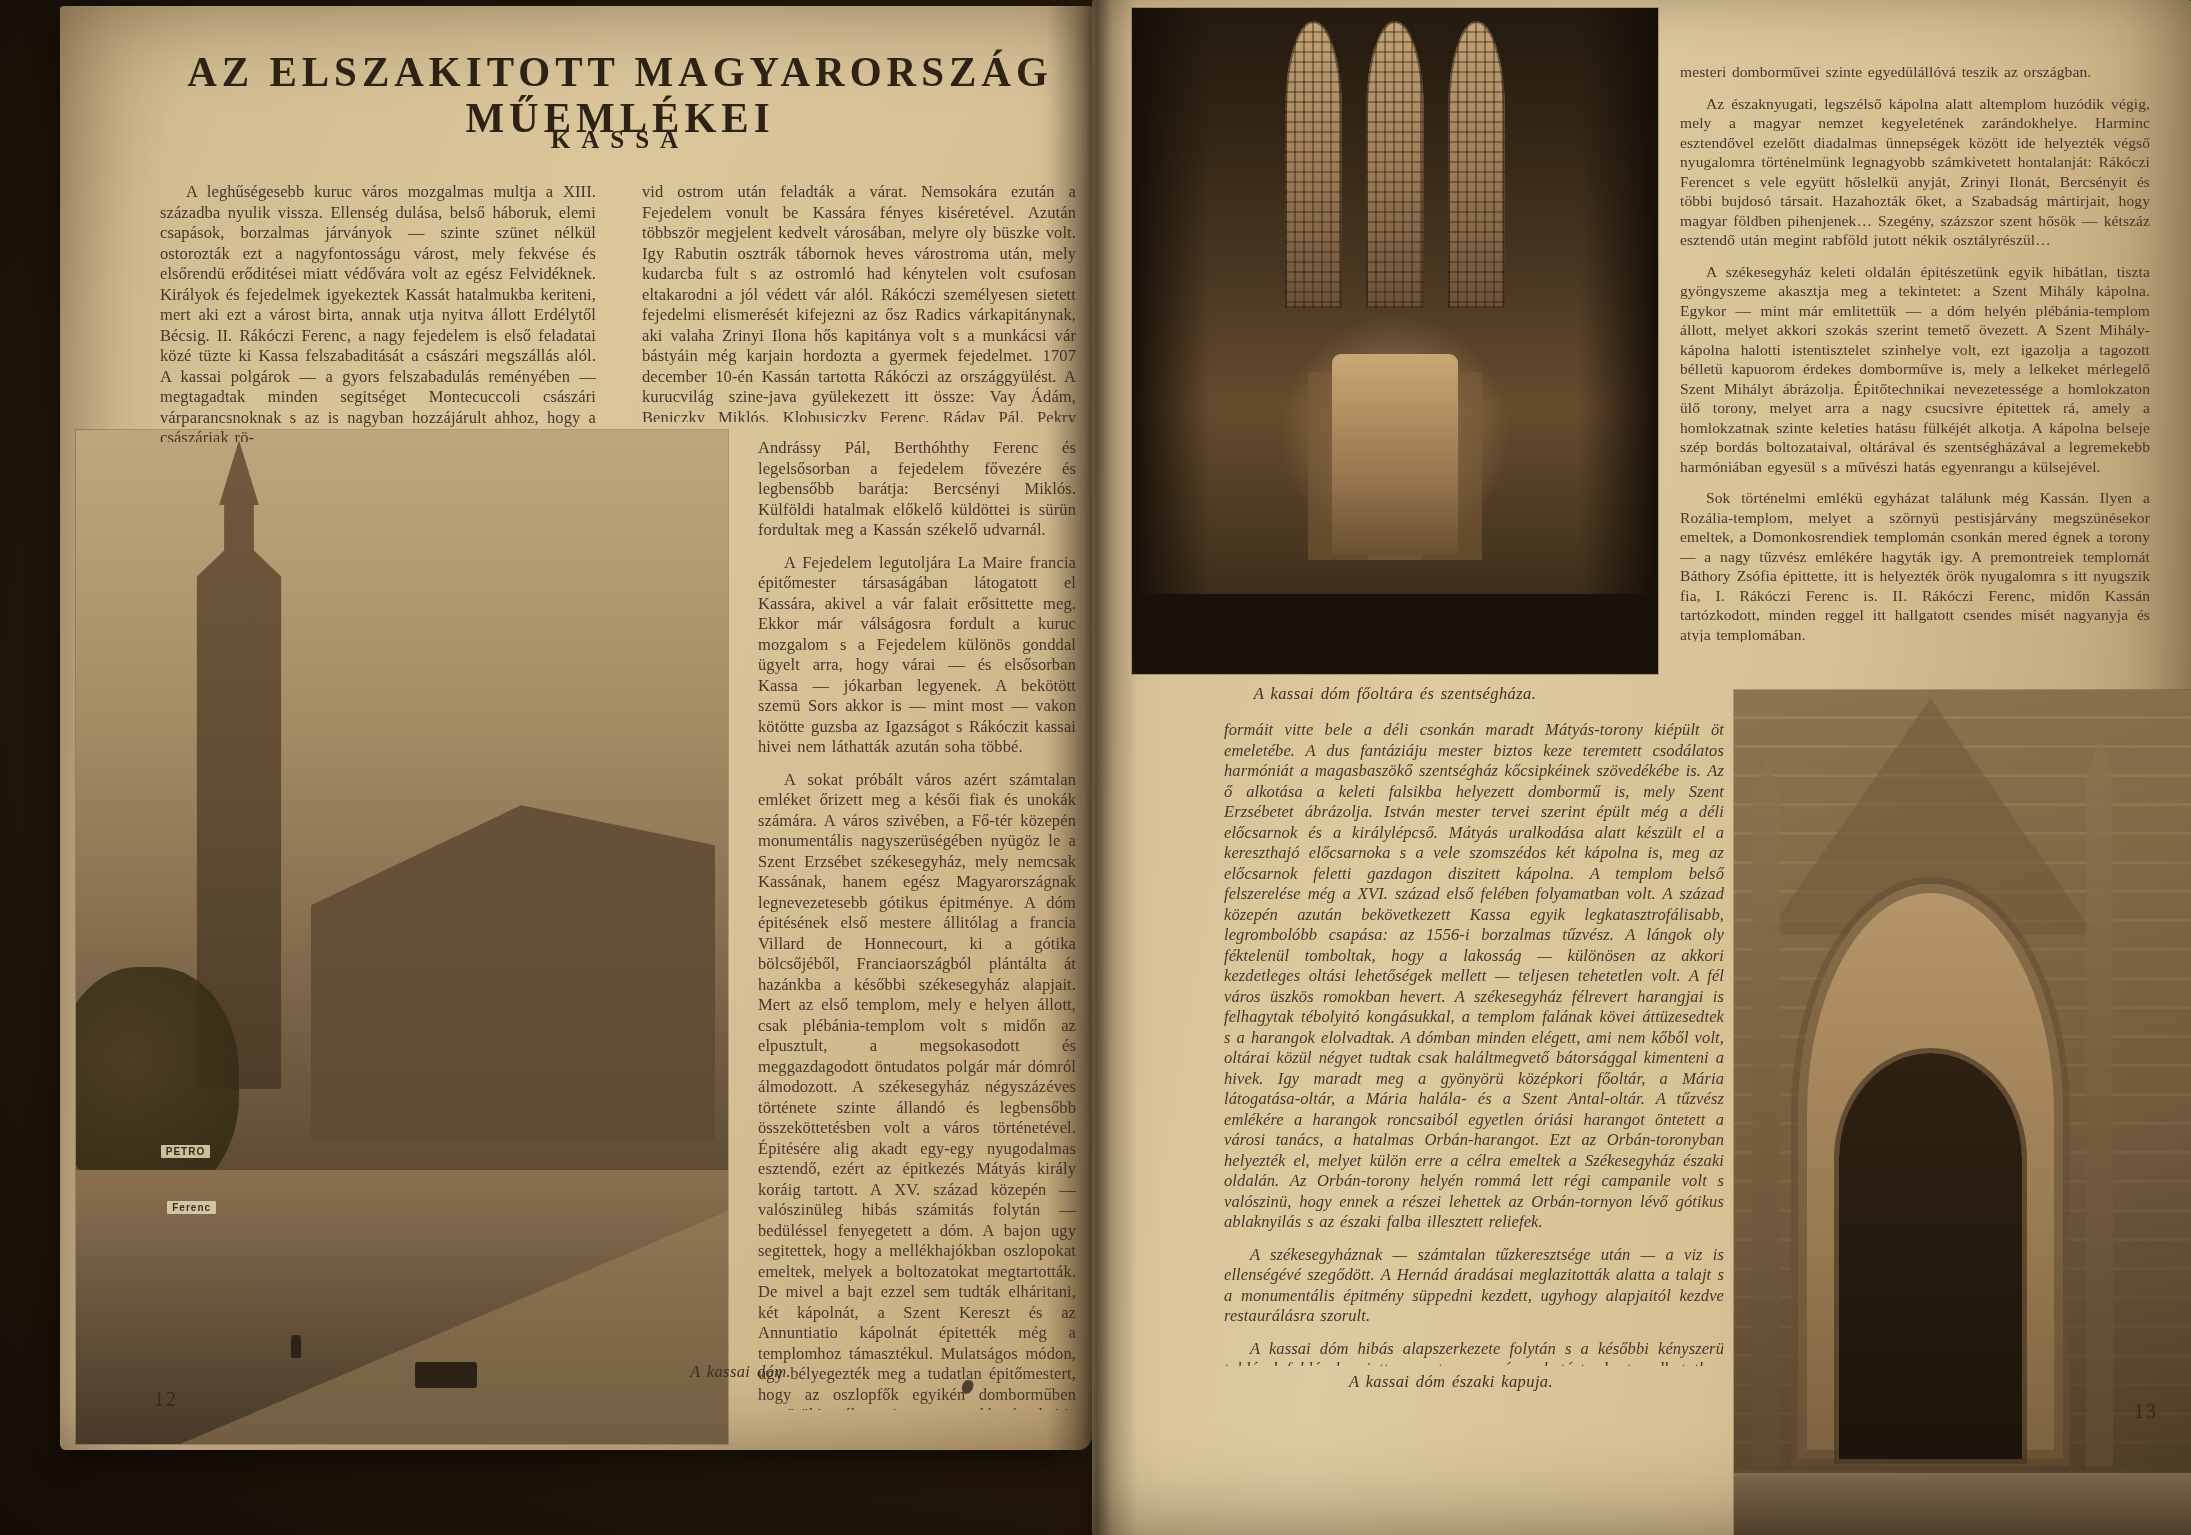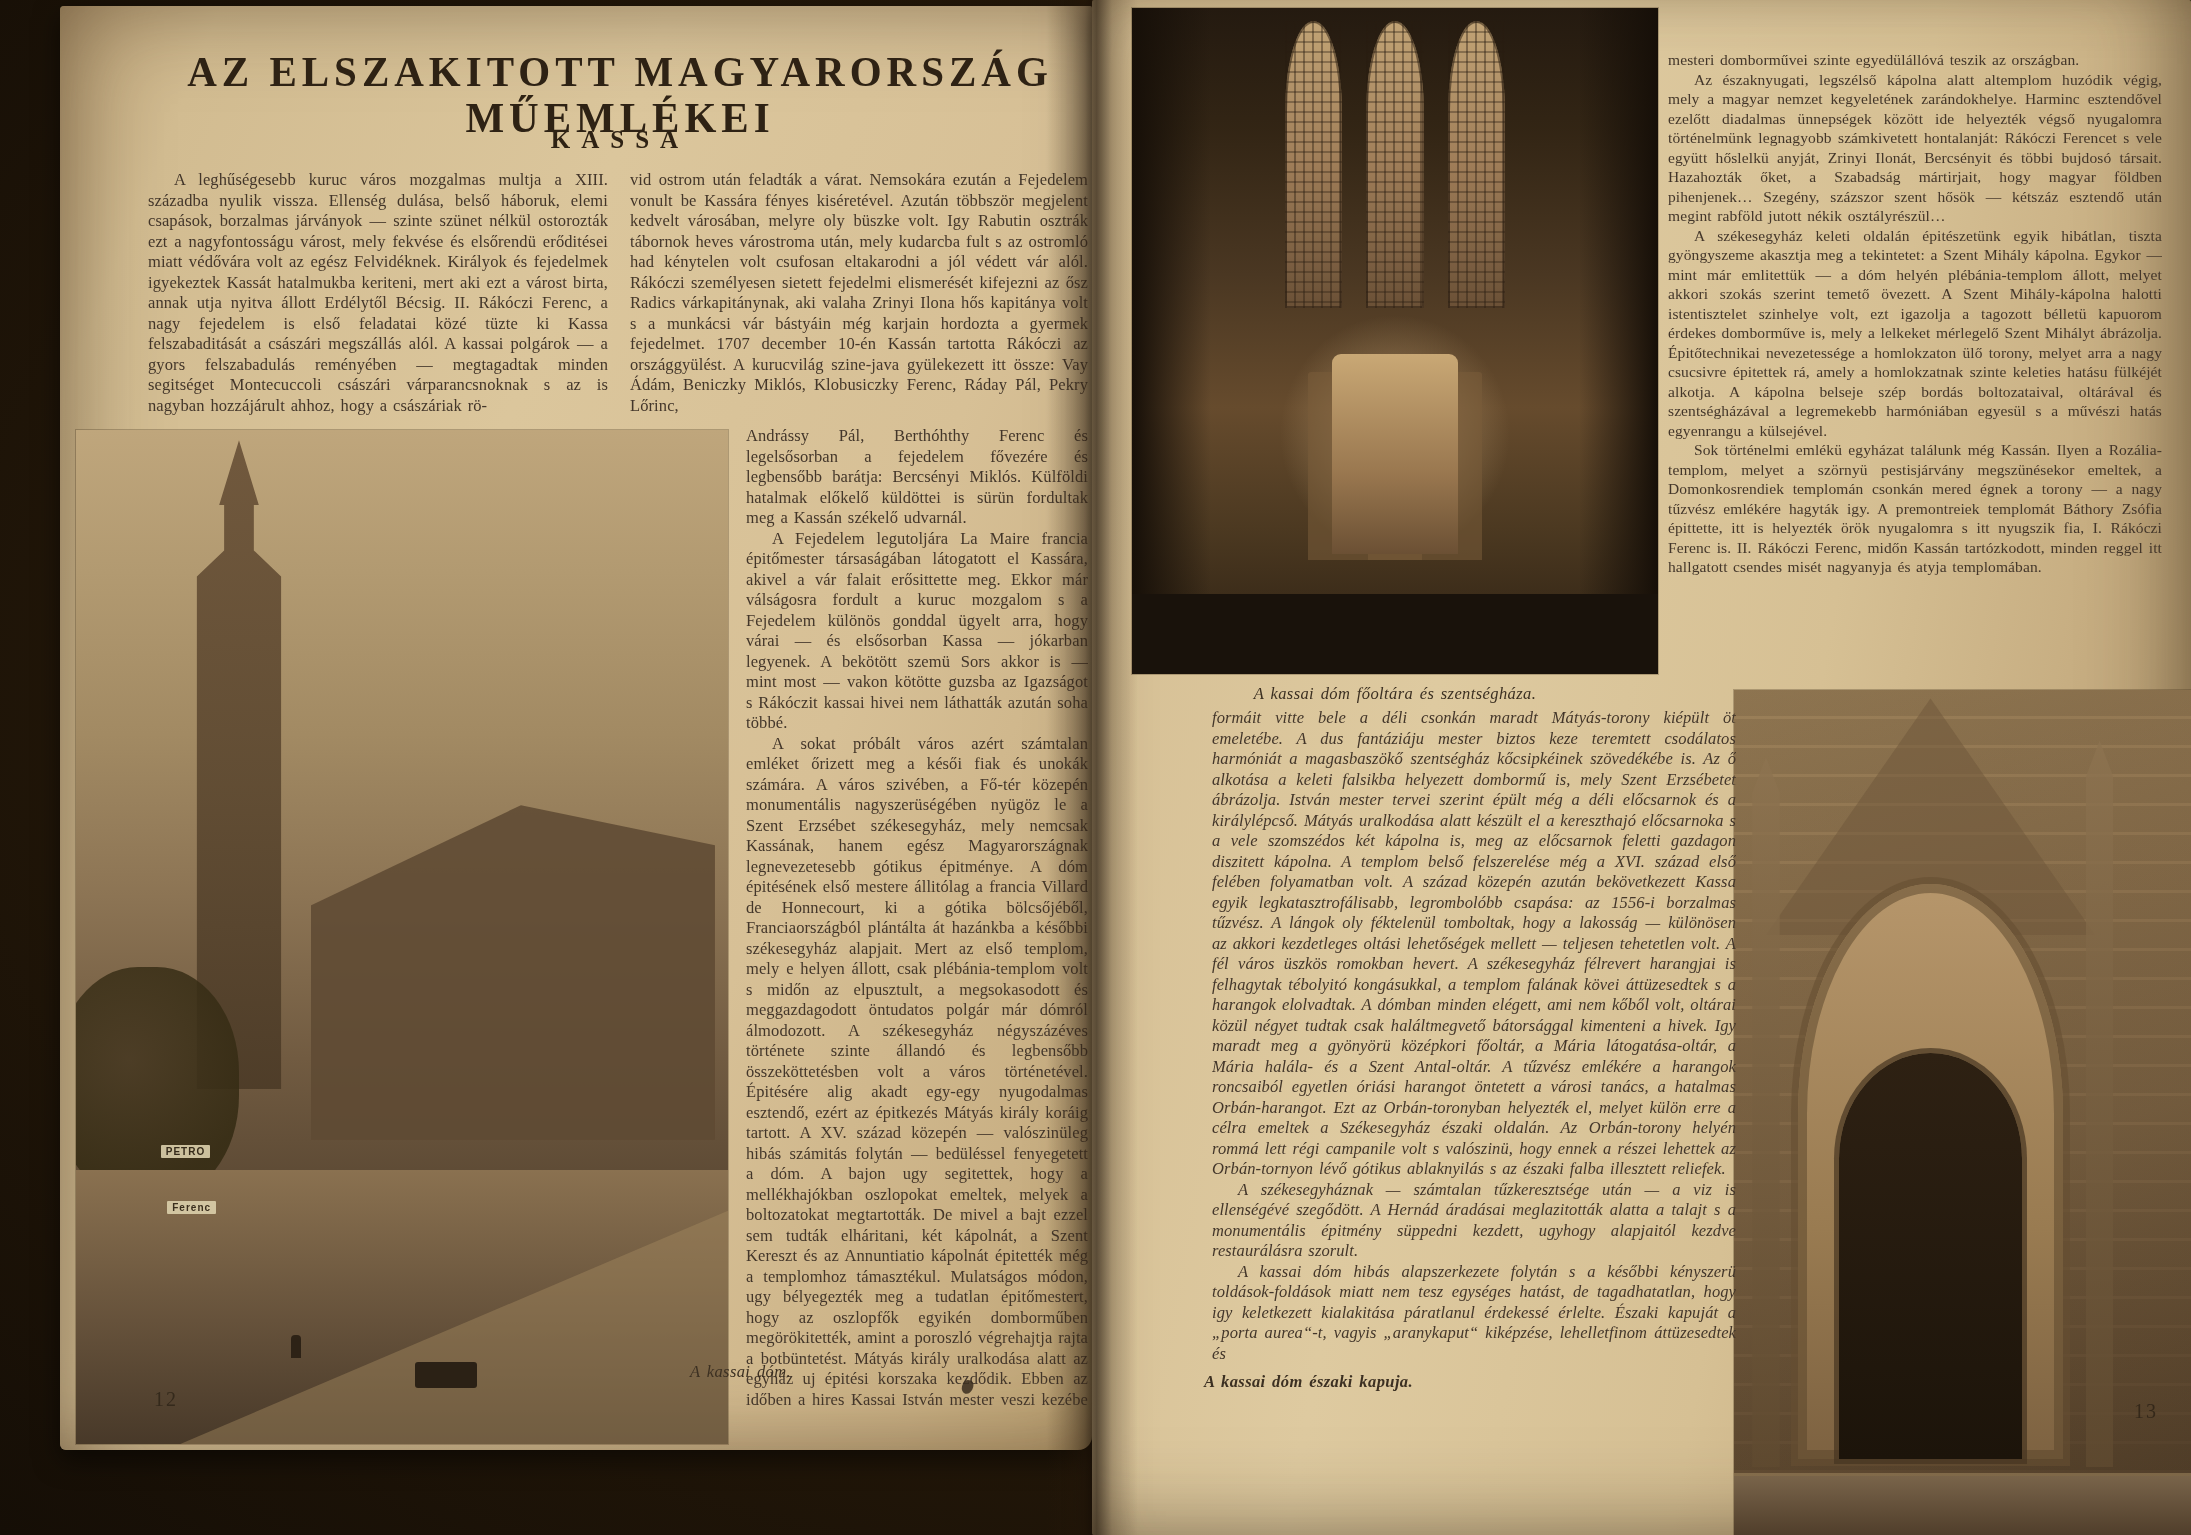--- a/index.html
+++ b/index.html
@@ -15,32 +15,32 @@
     background:linear-gradient(100deg,#d4bd92 0%,#decaa0 34%,#d6c094 62%,#c2a87c 86%,#a98e64 100%);
     box-shadow:inset 30px 20px 70px -40px rgba(64,44,22,.45), inset -40px -30px 90px -30px rgba(50,34,16,.55), 0 10px 26px rgba(0,0,0,.5);}
   .gutter{position:absolute;left:1046px;top:0;width:92px;height:1535px;pointer-events:none;z-index:5;
     background:linear-gradient(90deg,rgba(38,24,10,0) 0%,rgba(38,24,10,.38) 42%,rgba(25,15,6,.6) 55%,rgba(38,24,10,.22) 72%,rgba(38,24,10,0) 100%);}
 
   .title-wrap{position:absolute;left:92px;top:42px;width:936px;text-align:center;z-index:3;}
   .title-line{display:block;font-weight:700;font-size:41px;line-height:46px;letter-spacing:5px;color:#2e2214;transform:scaleY(1.04);}
   .subtitle{position:absolute;left:92px;top:120px;width:936px;text-align:center;font-weight:700;font-size:25px;letter-spacing:11px;color:#2e2214;z-index:3;}
 
   .col{position:absolute;z-index:3;text-align:justify;font-size:16.5px;line-height:20.5px;word-spacing:1.6px;letter-spacing:.1px;overflow:hidden;}
-  .col p{margin:0;}
+  .col p{margin:12px;}
   .indent{text-indent:26px;}
   .col1{left:88px;top:164px;width:460px;height:272px;}
   .col2a{left:570px;top:164px;width:458px;height:252px;}
   .col2b{left:686px;top:420px;width:342px;height:984px;}
   .col3{left:120px;top:708px;width:524px;height:658px;font-style:italic;}
   .col4{left:576px;top:50px;width:494px;height:592px;font-size:15.5px;line-height:19.5px;}
 
   .caption{position:absolute;z-index:4;font-style:italic;font-size:16.5px;color:#3c3022;letter-spacing:.4px;word-spacing:2px;}
   .caption-left{left:630px;top:1356px;width:280px;}
   .caption-int{left:40px;top:684px;width:526px;text-align:center;}
-  .caption-portal{left:112px;top:1372px;width:524px;text-align:left;padding-right:6px;font-weight:bold;}
+  .caption-portal{left:100px;top:1372px;width:524px;text-align:center;padding-right:6px;}
   .ornament{position:absolute;left:902px;top:1374px;width:11px;height:14px;background:#3a2d1e;border-radius:55% 40% 60% 50%;transform:rotate(14deg);z-index:4;opacity:.85;}
 
   .pagenum{position:absolute;z-index:6;font-size:20px;letter-spacing:2px;color:#2f2518;opacity:.85;}
   .pagenum-left{left:94px;top:1382px;}
   .pagenum-right{left:1042px;top:1400px;color:#261d12;opacity:.7;}
 
   .photo{position:absolute;overflow:hidden;z-index:2;box-shadow:0 0 0 1px rgba(70,52,30,.3);text-align:center;}
   .shape{position:absolute;}
 
   

